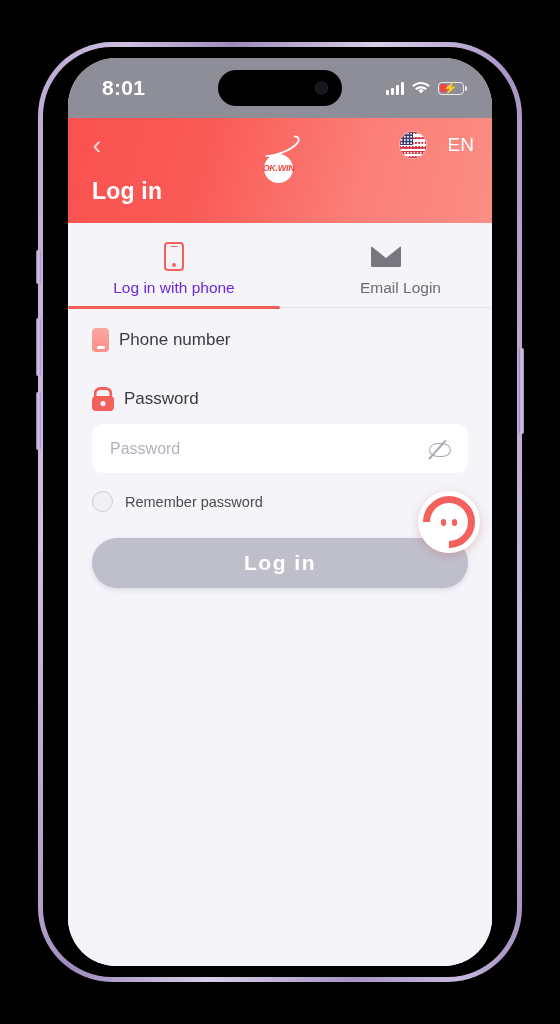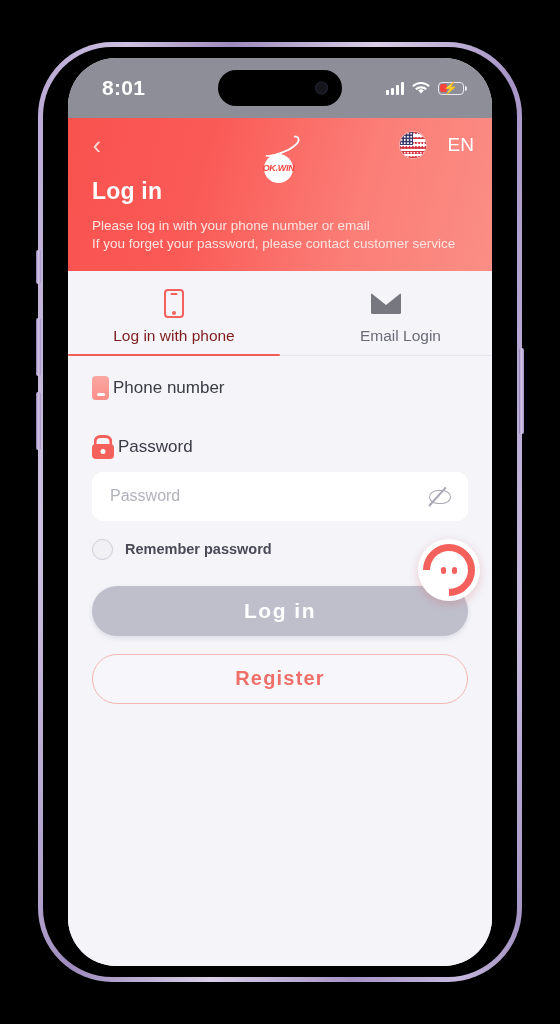--- a/index.html
+++ b/index.html
@@ -200,21 +200,21 @@
     padding-top: 16px;
   }
   .tab {
     flex:1;
     display:flex; flex-direction:column; align-items:center;
     padding-bottom: 10px;
     position: relative;
   }
   .tab-ico { height:34px; display:flex; align-items:center; justify-content:center; }
   .tab-label { font-size:15.5px; margin-top:6px; }
-  .tab.active .tab-label { color:#7f1d1d; }
+  .tab.active .tab-label { color:#6d28d9; }
   .tab.inactive .tab-label { color:#6c6c78;padding-left:29px; }
   .tab.active::after {
     content:''; position:absolute;
     left:0; right:0; bottom:-1.5px; height:2.5px;
     background:#f15c57; border-radius:2px;
   }
   .ico-phone {
     width:20px; height:29px; border:2.6px solid #f4605b; border-radius:4px;
     position:relative; background:transparent;
   }
@@ -234,21 +234,21 @@
     content:''; position:absolute; left:0; top:0;
     width:0; height:0;
     border-left:15px solid transparent;
     border-right:15px solid transparent;
     border-top:12px solid #f4f4f9;
   }
 
   
   .form { padding: 20px 24px 0 24px; }
   .field-label {
-    display:flex; align-items:center; gap:4px;
+    display:flex; align-items:center; gap:10px;
     font-size:17px; color:#3b3b46; font-weight:400;
     margin-bottom: 13px;
   }
   .ico-phone-sm {
     width:17px; height:24px; border-radius:4px;
     background: linear-gradient(#fba7a2,#fa8e88);
     position:relative;
   }
   .ico-phone-sm::after {
     content:''; position:absolute; left:50%; transform:translateX(-50%);
@@ -313,21 +313,21 @@
   }
 
   .remember {
     display:flex; align-items:center; gap:12px;
     margin-bottom: 26px;
   }
   .cbox {
     width:21px; height:21px; border-radius:50%;
     border:1.6px solid #ccccd6; background:#f0f0f5;
   }
-  .remember-lbl { font-size:14.5px; color:#4b4b57;font-weight:bold; }
+  .remember-lbl { font-size:14.5px; color:#4b4b57; }
 
   .btn-login {
     height:50px; border-radius:26px;
     background:#bfbfcc;
     display:flex; align-items:center; justify-content:center;
     color:#fff; font-size:21px; font-weight:700; letter-spacing:1.5px;
     margin-bottom: 18px;
     box-shadow: 0 2px 5px rgba(120,120,150,.2);
   }
   .btn-register {
@@ -420,24 +420,20 @@
         <div class="lang-wrap">
           <div class="flag-circle">
             <div class="flag-stripes"></div>
             <div class="flag-canton"></div>
             <div class="flag-stars"></div>
           </div>
           <div class="lang-label">EN</div>
         </div>
       </div>
       <div class="hdr-title">Log in</div>
-      <div class="hdr-sub">
-        <div>Please log in with your phone number or email</div>
-        <div>If you forget your password, please contact customer service</div>
-      </div>
     </div>
 
     <div class="app-body">
 
       <div class="tabs">
         <div class="tab active">
           <div class="tab-ico">
               <div class="ico-phone"></div>
             </div>
           <div class="tab-label">Log in with phone</div>
@@ -471,21 +467,20 @@
           <div class="ph">Password</div>
           <div class="eye-off"></div>
         </div>
 
         <div class="remember">
           <div class="cbox"></div>
           <div class="remember-lbl">Remember password</div>
         </div>
 
         <div class="btn-login">Log in</div>
-        <div class="btn-register">Register</div>
       </div>
 
       <div class="chat-fab">
         <div class="chat-ring">
           <div class="chat-face">
               <i></i>
               <i></i>
             </div>
         </div>
       </div>

